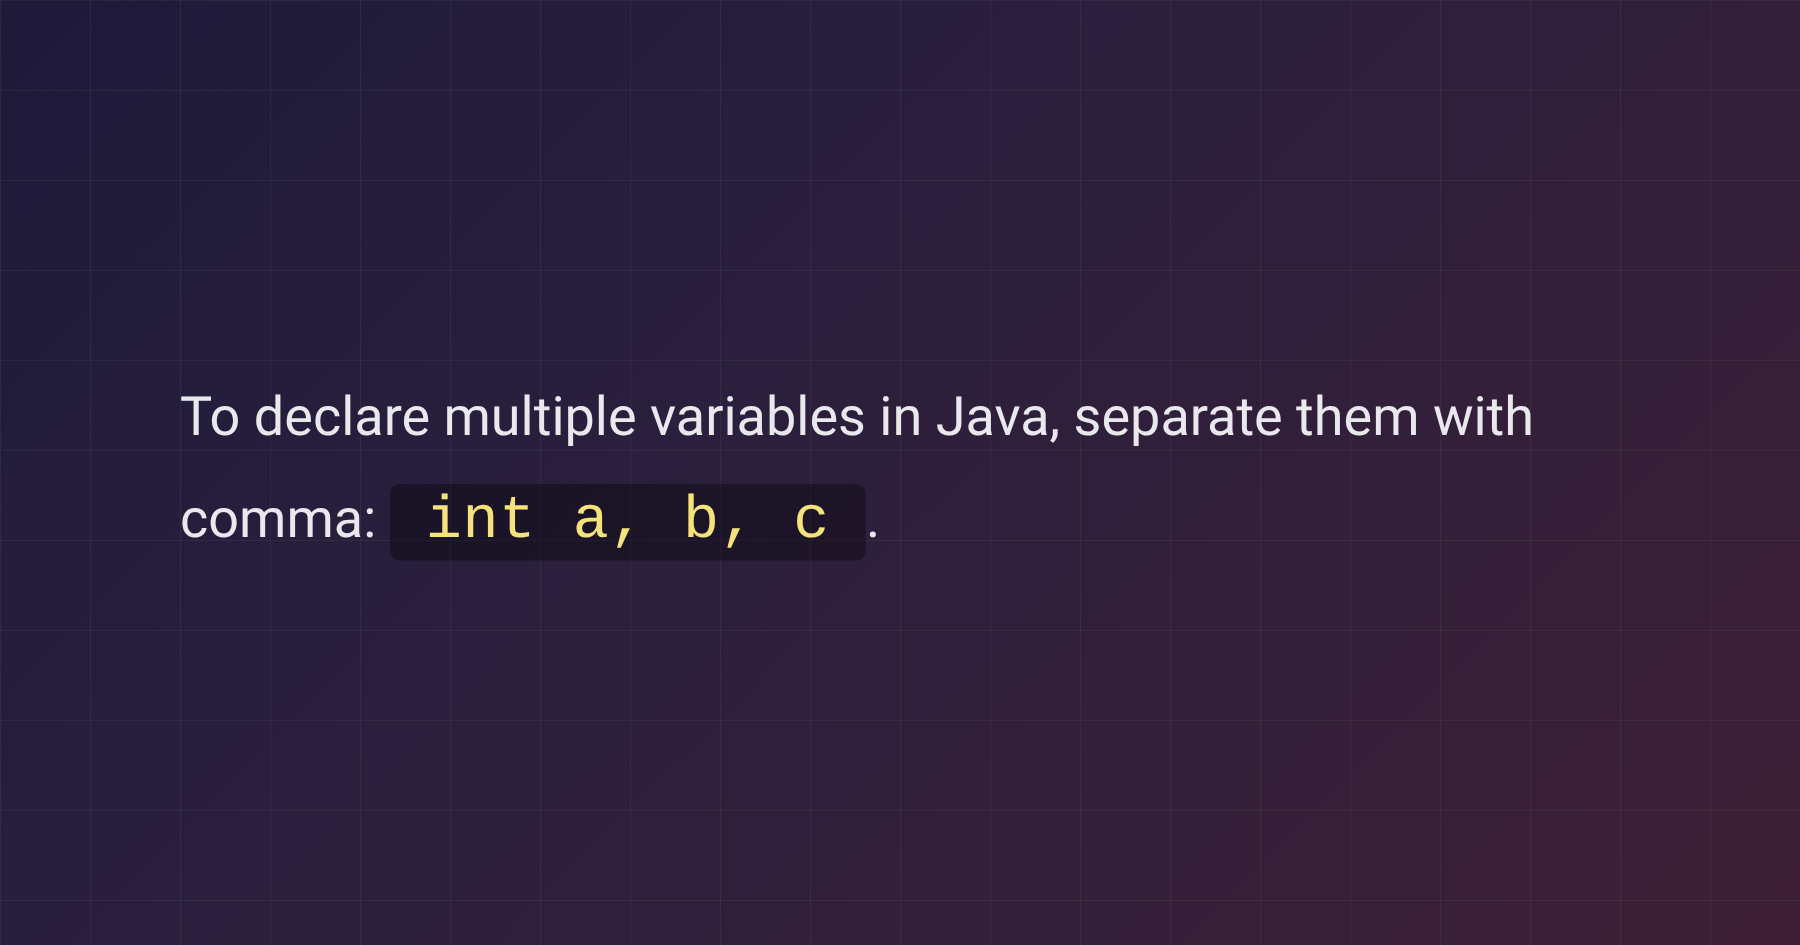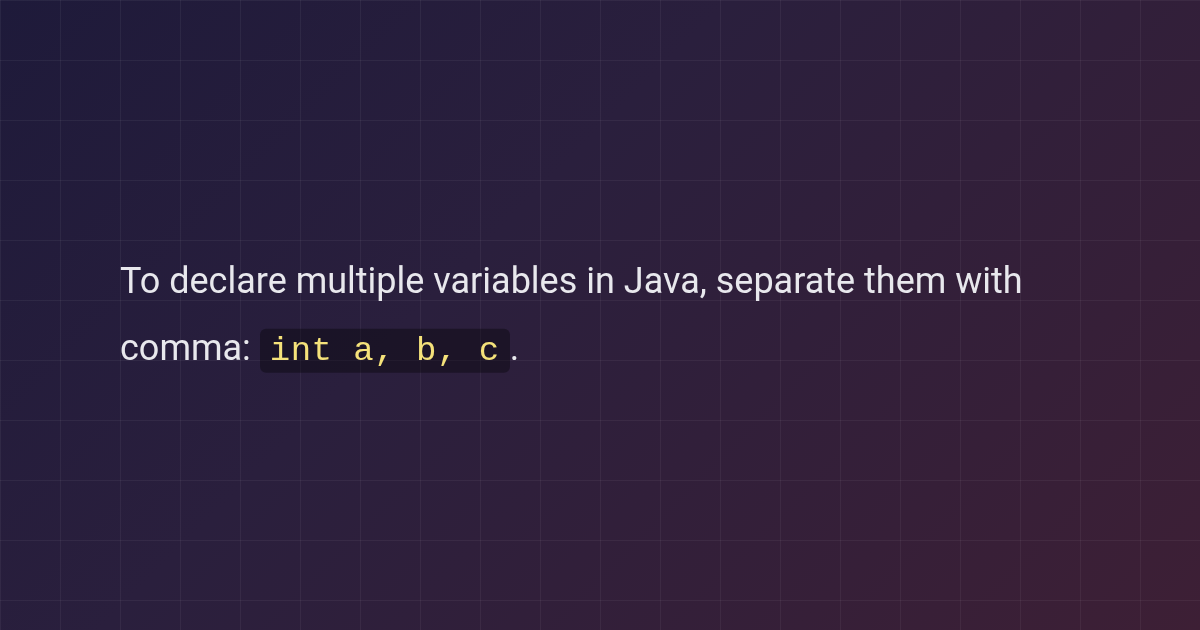--- a/index.html
+++ b/index.html
@@ -35,23 +35,23 @@
       transform: translateY(-50%);
       color: #e8e8ed;
       font-size: 36px;
       line-height: 1.85;
       font-weight: 400;
     }
     .code {
       font-family: "SFMono-Regular", Consolas, "Liberation Mono", Menlo, monospace;
       background: rgba(0, 0, 0, 0.35);
       color: #f5e27a;
-      padding: 3px 10px;
+      padding: 3px 24px;
       border-radius: 6px;
-      font-size: 34px;
+      font-size: 40px;
       letter-spacing: 0.5px;
     }
   </style>
 </head>
 <body>
 
 <div class="grid-overlay"></div>
 
 <div class="content">
   <span>To declare multiple variables in Java, separate them with comma: </span><span class="code">int a, b, c</span><span>.</span>

